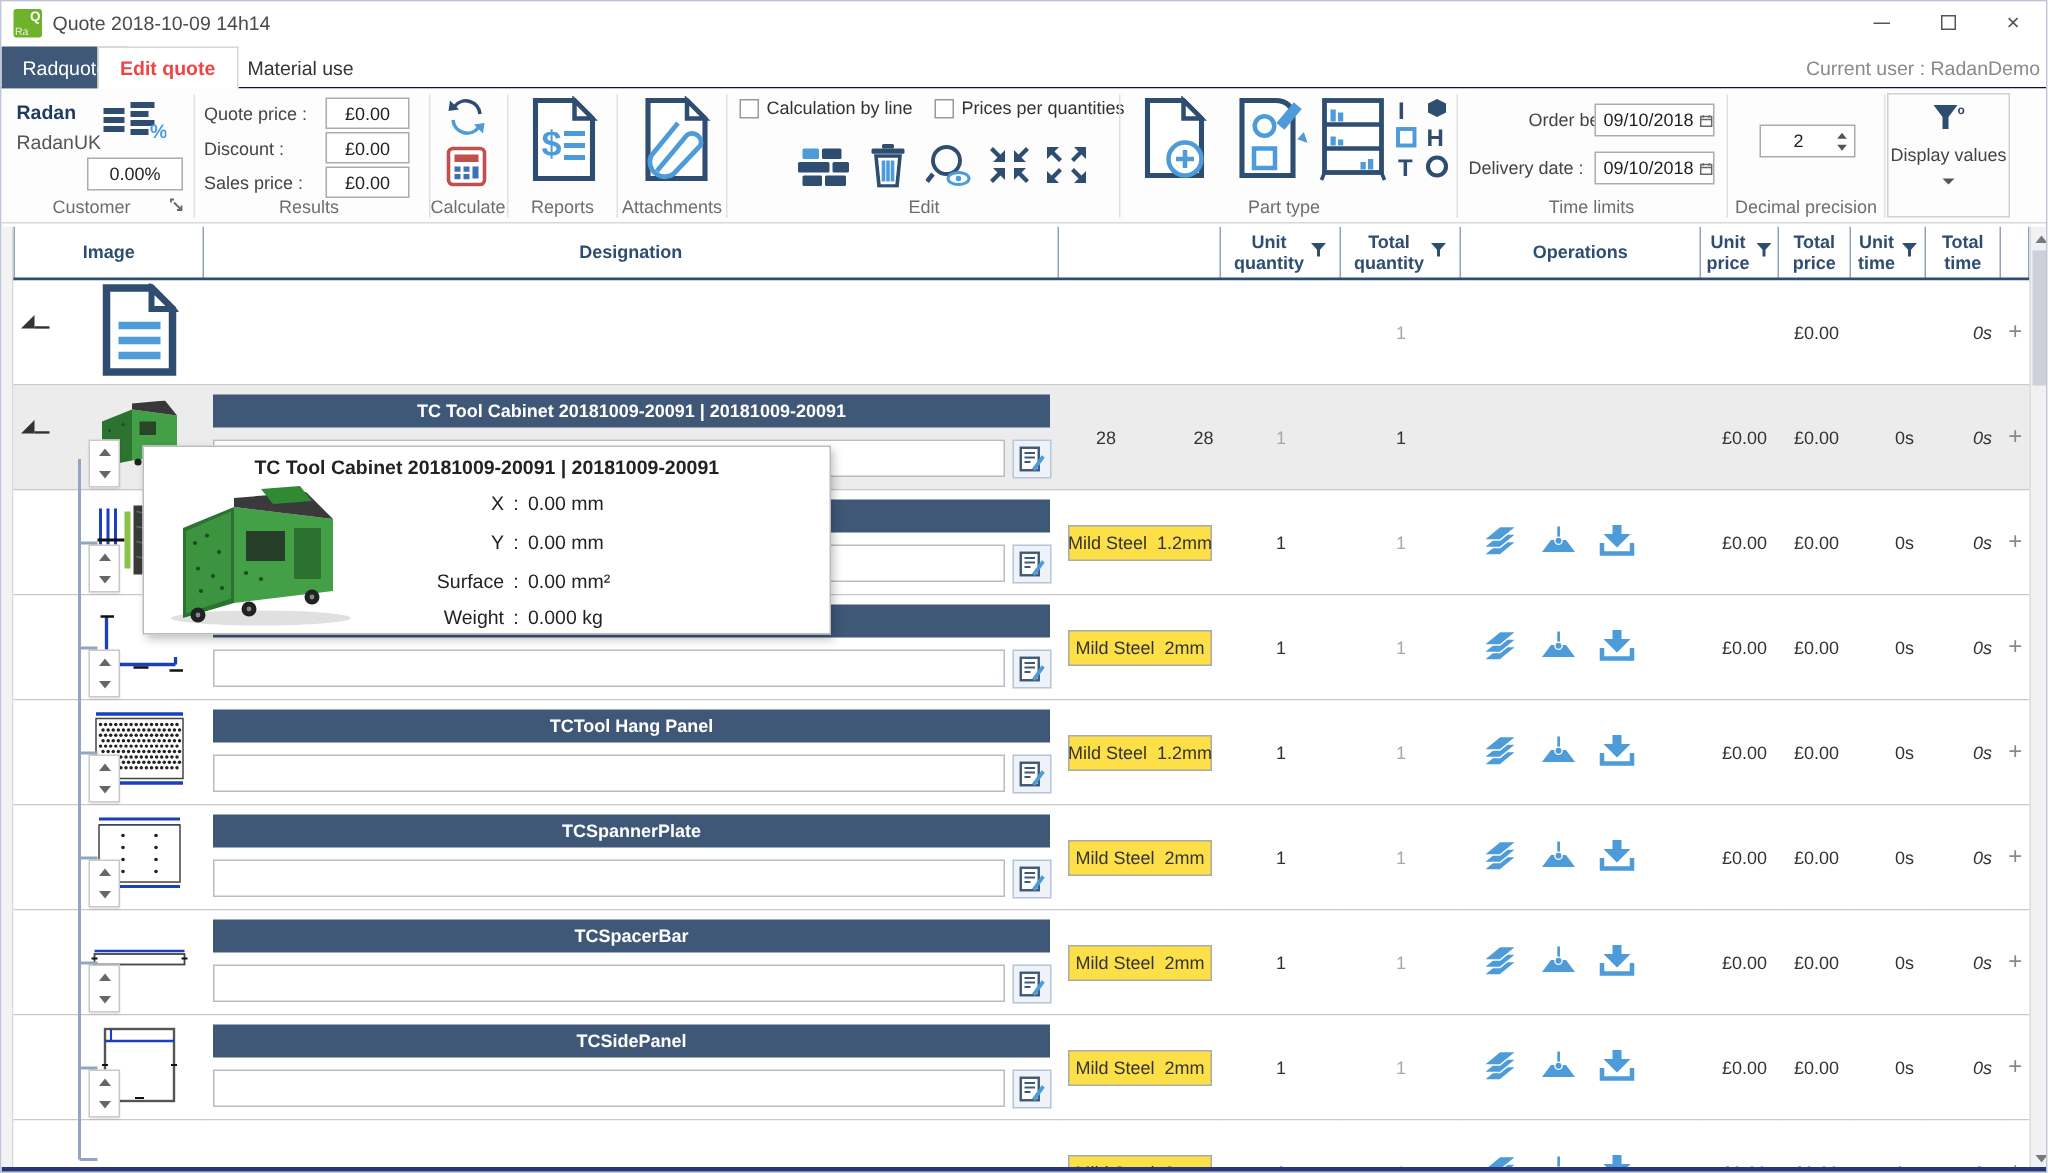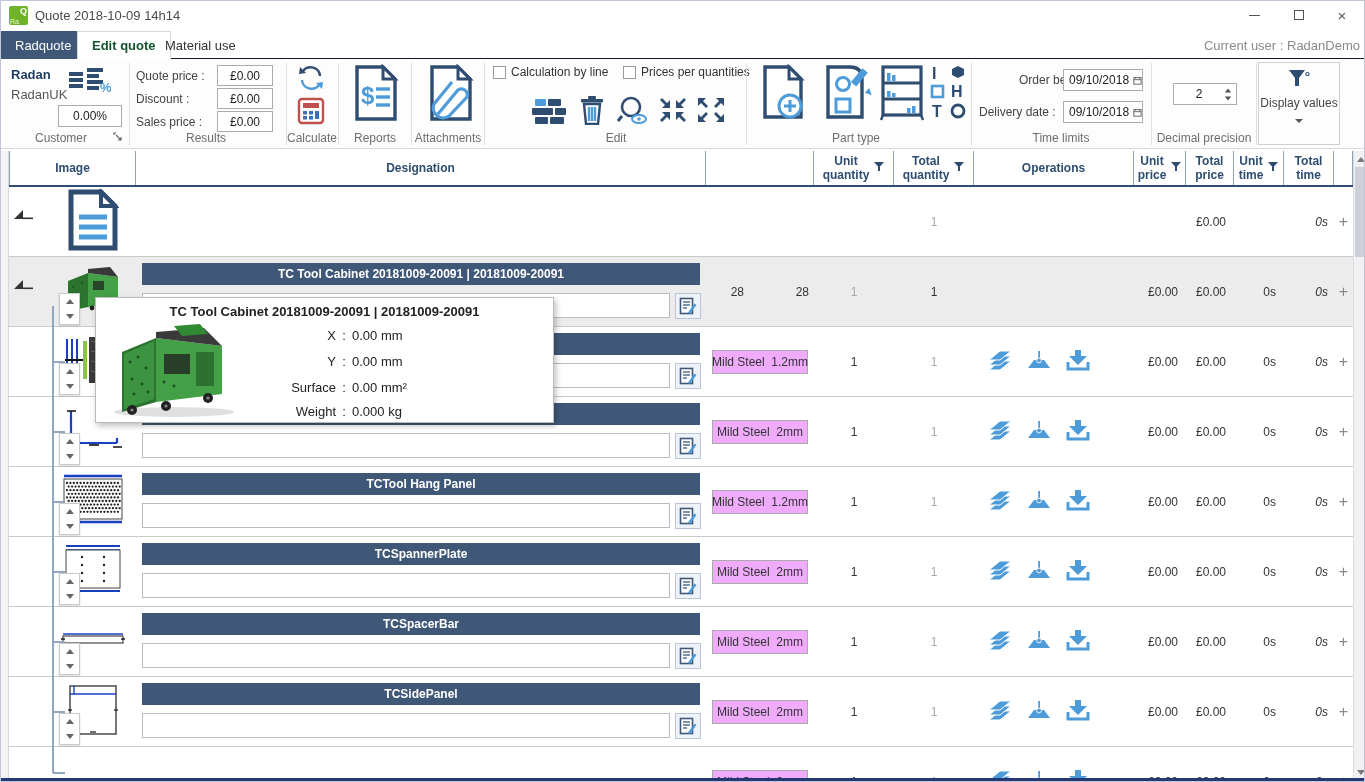--- a/index.html
+++ b/index.html
@@ -17,21 +17,21 @@
   #wintitle{position:absolute;left:34px;top:7px;color:#4a4a4a;font-size:13px;}
   .winbtn{position:absolute;top:0;width:40px;height:28px;display:flex;align-items:center;justify-content:center;color:#555;font-size:15px;cursor:default;}
   #btn-min{right:90px;} #btn-max{right:45px;} #btn-close{right:2px;}
   #btn-max .box{width:10px;height:10px;border:1px solid #555;}
   #btn-min .bar{width:11px;height:1px;background:#555;}
 
   
   #tabrow{position:absolute;left:0;top:30px;width:100%;height:28px;background:#fff;border-bottom:1px solid #0f172a;}
   .tab{position:absolute;top:0;height:28px;display:flex;align-items:center;justify-content:center;padding:0 14px;font-size:13px;}
   #tab-file{left:0;background:#3f5878;color:#fff;}
-  #tab-edit{left:76px;background:#fff;border:1px solid #d8d8d8;border-bottom:1px solid #fff;color:#14532d;font-weight:bold;height:29px;}
+  #tab-edit{left:64px;background:#fff;border:1px solid #d8d8d8;border-bottom:1px solid #fff;color:#ef4444;font-weight:bold;height:29px;}
   #tab-material{left:150px;color:#333;}
   #currentuser{position:absolute;right:4px;top:7px;color:#8a8a8a;font-size:13px;}
 
   
   #ribbon{position:absolute;left:0;top:58px;width:100%;height:90px;background:#fdfdfe;border-bottom:1px solid #d5d8dc;}
   .gsep{position:absolute;top:4px;height:82px;width:1px;background:#dde0e4;}
   .glabel{position:absolute;bottom:3px;font-size:12px;color:#6e6e6e;text-align:center;}
   .rlabel{position:absolute;font-size:12px;color:#444;text-align:left;}
   .rinput{position:absolute;background:#fff;border:1px solid #ababab;display:flex;align-items:center;justify-content:center;font-size:12px;color:#222;}
   .chk{position:absolute;display:flex;align-items:center;font-size:12px;color:#333;}
@@ -54,21 +54,21 @@
   .cellspan{position:absolute;top:0;height:100%;display:flex;align-items:center;font-size:12px;color:#333;}
   .right{justify-content:flex-end;} .center{justify-content:center;}
   .muted{color:#a9a9a9;}
   .ttime{font-style:italic;}
   .plus{color:#888;font-size:16px;}
   .titlebar{position:absolute;left:133px;width:558px;height:22px;background:#3f5878;color:#fff;font-weight:bold;
             display:flex;align-items:center;justify-content:center;font-size:12px;top:6px;white-space:nowrap;overflow:hidden;}
   .desiginput{position:absolute;left:133px;width:528px;height:25px;top:36px;background:#fff;border:1px solid #b7bcc4;}
   .editbtn{position:absolute;left:666px;width:26px;height:26px;top:36px;background:#eef3fa;border:1px solid #b9c4d8;
            display:flex;align-items:center;justify-content:center;}
-  .matbox{position:absolute;left:703px;width:96px;height:24px;top:23px;background:#f0abfc;border:1px solid #ababab;
+  .matbox{position:absolute;left:703px;width:96px;height:24px;top:23px;background:#fde047;border:1px solid #ababab;
           display:flex;align-items:center;justify-content:center;white-space:pre;font-size:12px;color:#333;}
   .qspin{position:absolute;width:21px;height:32px;background:#fff;border:1px solid #c9c9c9;box-shadow:0 1px 2px rgba(0,0,0,.15);
          display:flex;flex-direction:column;align-items:center;justify-content:space-around;}
   .tri-up{width:0;height:0;border-left:4px solid transparent;border-right:4px solid transparent;border-bottom:5px solid #666;}
   .tri-dn{width:0;height:0;border-left:4px solid transparent;border-right:4px solid transparent;border-top:5px solid #666;}
   .thumbwrap{position:absolute;display:flex;align-items:center;justify-content:center;}
   .opswrap{position:absolute;top:0;height:100%;display:flex;align-items:center;gap:14px;}
 
   
   #scroll{position:absolute;left:1352px;top:0;width:13px;height:629px;background:#f1f1f4;border-left:1px solid #dcdcdc;}

